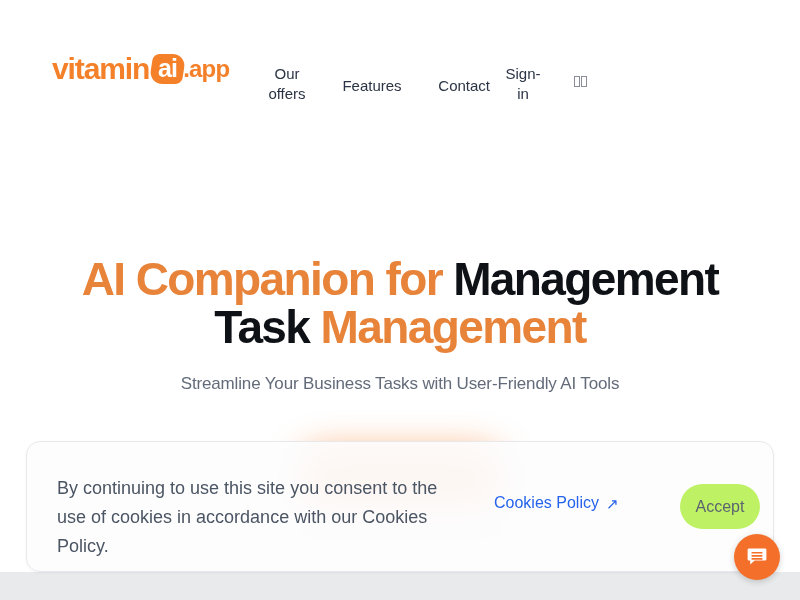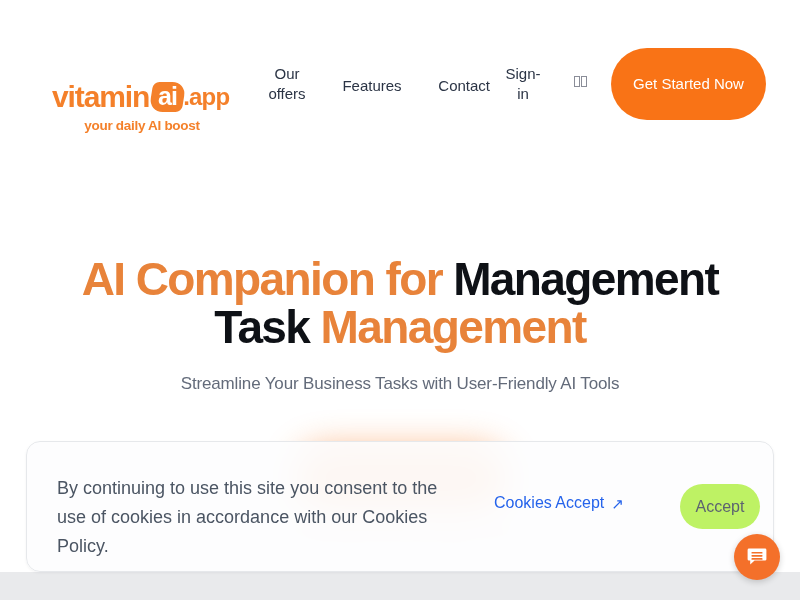--- a/index.html
+++ b/index.html
@@ -45,21 +45,20 @@
     text-align: center;
     text-decoration: none;
   }
 
   .brand-row {
     display: flex;
     align-items: center;
     justify-content: flex-start;
     white-space: nowrap;
     line-height: 1;
-    margin-top: 28px;
   }
 
   .brand-word {
     font-size: 30px;
     font-weight: bold;
     color: #F4802A;
     letter-spacing: -1.1px;
   }
 
   .brand-badge {
@@ -304,58 +303,56 @@
   <header class="header">
 
     <a class="brand" href="#">
       <span class="brand-row">
         <span class="brand-word">vitamin</span>
         <span class="brand-badge">
           <span>ai</span>
         </span>
         <span class="brand-tld">.app</span>
       </span>
-      <div class="brand-tagline">your daily AI boost</div>
     </a>
 
     <nav class="nav">
       <a class="nav-link nav-1" href="#">Our offers</a>
       <a class="nav-link nav-2" href="#">Features</a>
       <a class="nav-link nav-3" href="#">Contact</a>
       <a class="nav-link nav-4" href="#">Sign-in</a>
       <a class="nav-link nav-5 nav-item-wrap" href="#">
         <span class="lang-glyph">
           <i class="tofu"></i>
             <i class="tofu"></i>
         </span>
       </a>
     </nav>
 
-    <button class="cta-header">Get Started Now</button>
   </header>
 
   <section class="hero">
     <h1 class="headline">
       <span class="hl-orange">AI Companion for </span><span class="hl-dark">Management</span>
       <span class="hl-dark">Task </span><span class="hl-orange">Management</span>
     </h1>
     <p class="subhead">Streamline Your Business Tasks with User-Friendly AI Tools</p>
   </section>
 
   <div class="hero-cta-blur"></div>
   <div class="hero-subtext-blur">Boost productivity with your daily AI assistant</div>
 
   <div class="bottom-band"></div>
 
   <div class="cookie-banner">
     <p class="cookie-text">By continuing to use this site you consent to the use of cookies in accordance with our Cookies Policy.</p>
   </div>
 
   <a class="cookie-link" href="#">
-    <span>Cookies Accept</span>
+    <span>Cookies Policy</span>
     <span class="arrow-ne">↗</span>
   </a>
 
   <button class="accept-btn">Accept</button>
 
   <button class="chat-fab">
     <span>
       <svg width="24" height="24" viewBox="0 0 24 24" aria-hidden="true">
         <path d="M4 4.6h16a1.4 1.4 0 0 1 1.4 1.4v9.2a1.4 1.4 0 0 1-1.4 1.4H9.6L5.2 20.4v-3.8H4a1.4 1.4 0 0 1-1.4-1.4V6A1.4 1.4 0 0 1 4 4.6z" fill="#ffffff"></path>
         <rect x="6.4" y="7.9" width="11.2" height="1.7" rx="0.85" fill="#F4702A"></rect>

